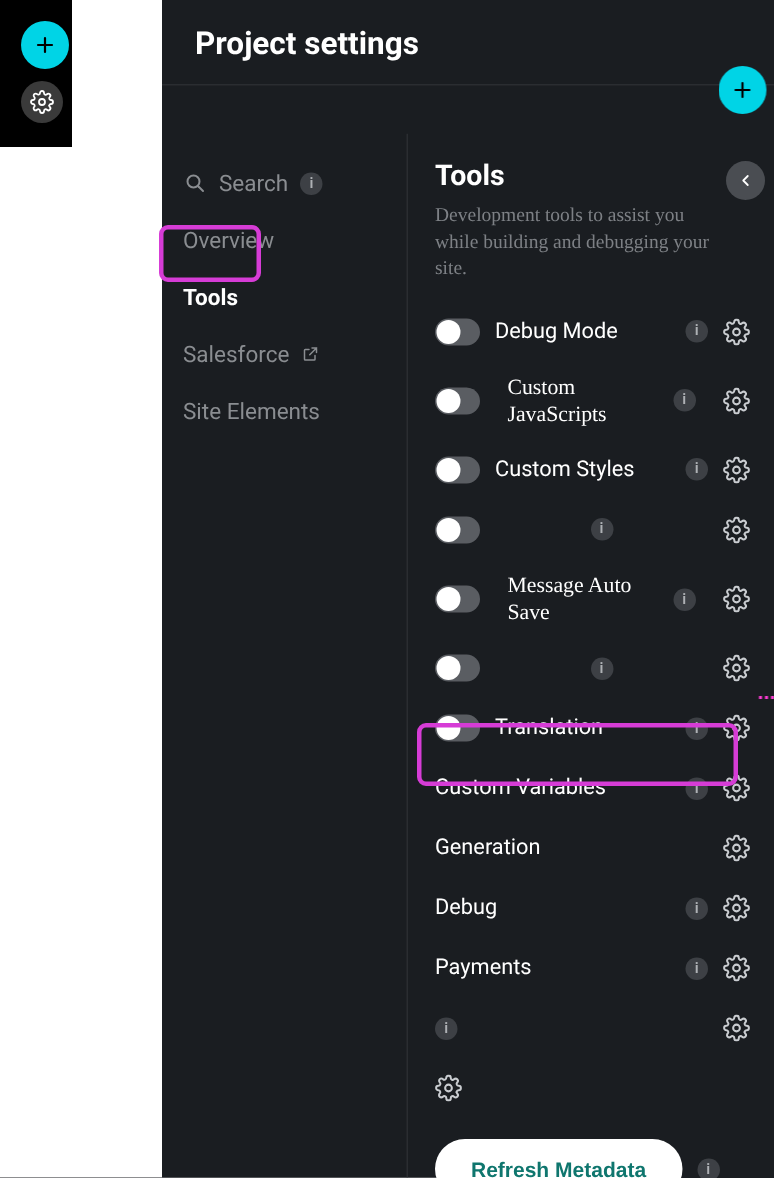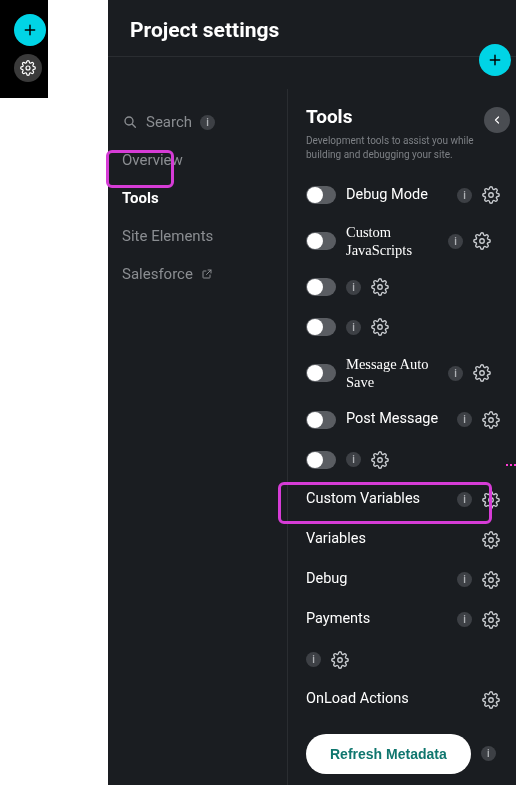--- a/index.html
+++ b/index.html
@@ -57,21 +57,21 @@
     color: #fff;
     font-size: 21px;
     font-weight: 700;
   }
   .panel-body {
     flex: 1;
     display: flex;
     overflow: hidden;
   }
   .sidebar {
-    width: 180px;
+    width: 164px;
     border-right: 1px solid #2a2d31;
     padding: 14px 0;
   }
   .sidebar-item {
     display: flex;
     align-items: center;
     gap: 8px;
     padding: 10px 14px;
     color: #8a8d91;
     font-size: 15px;
@@ -110,41 +110,43 @@
     position: relative;
   }
   .content-title {
     color: #fff;
     font-size: 19px;
     font-weight: 700;
     margin-bottom: 6px;
   }
   .content-desc {
     color: #7d8085;
-    font-size: 10px;
+    font-size: 13px;
     line-height: 1.35;
     margin-bottom: 14px;
     max-width: 190px;
+    font-family: Liberation Serif, serif;
   }
   .back-btn {
     position: absolute;
     right: 6px; top: 18px;
     width: 26px; height: 26px;
     border-radius: 50%;
     background: #4a4d52;
     display: flex; align-items: center; justify-content: center;
     cursor: pointer;
   }
   .back-btn svg { width: 12px; height: 12px; }
   .tool-row {
     display: flex;
     align-items: center;
     gap: 10px;
     padding: 8px 0;
     min-height: 40px;
+    justify-content: space-between;
   }
   .toggle {
     width: 30px; height: 18px;
     border-radius: 10px;
     background: #5a5d62;
     position: relative;
     flex-shrink: 0;
     cursor: pointer;
   }
   .toggle::after {
@@ -232,27 +234,27 @@
         <span>Search</span>
         <span class="info-badge">i</span>
       </div>
       <div class="sidebar-item">
         <span>Overview</span>
       </div>
       <div class="sidebar-item active">
         <span>Tools</span>
       </div>
       <div class="sidebar-item">
-        <span>Site Elements</span>
-      </div>
-      <div class="sidebar-item">
         <span>Salesforce</span>
         <svg class="ext-icon" viewBox="0 0 24 24">
             <path d="M14 4h6v6M20 4l-9 9M18 14v5a1 1 0 0 1-1 1H5a1 1 0 0 1-1-1V7a1 1 0 0 1 1-1h5" stroke="#8a8d91" stroke-width="2" fill="none" stroke-linecap="round"></path>
           </svg>
+      </div>
+      <div class="sidebar-item">
+        <span>Site Elements</span>
       </div>
     </div>
 
     <div class="content">
       <div class="back-btn">
         <svg viewBox="0 0 24 24">
             <path d="M15 6l-6 6 6 6" stroke="#fff" stroke-width="2.4" fill="none" stroke-linecap="round" stroke-linejoin="round"></path>
           </svg>
       </div>
       <div class="content-title">Tools</div>
@@ -272,20 +274,21 @@
             <div class="toggle"></div>
             <div class="tool-label twoline">Custom JavaScripts</div>
             <span class="info-badge">i</span>
             <div class="gear-icon"><svg viewBox="0 0 24 24">
                 <circle cx="12" cy="12" r="3" stroke-width="1.8"></circle>
                 <path stroke-width="1.8" d="M19.4 15a1.7 1.7 0 0 0 .34 1.87l.06.06a2 2 0 1 1-2.83 2.83l-.06-.06a1.7 1.7 0 0 0-1.87-.34 1.7 1.7 0 0 0-1 1.56V21a2 2 0 1 1-4 0v-.09a1.7 1.7 0 0 0-1.11-1.56 1.7 1.7 0 0 0-1.87.34l-.06.06a2 2 0 1 1-2.83-2.83l.06-.06a1.7 1.7 0 0 0 .34-1.87 1.7 1.7 0 0 0-1.56-1H3a2 2 0 1 1 0-4h.09a1.7 1.7 0 0 0 1.56-1.11 1.7 1.7 0 0 0-.34-1.87l-.06-.06a2 2 0 1 1 2.83-2.83l.06.06a1.7 1.7 0 0 0 1.87.34H9a1.7 1.7 0 0 0 1-1.56V3a2 2 0 1 1 4 0v.09a1.7 1.7 0 0 0 1 1.56 1.7 1.7 0 0 0 1.87-.34l.06-.06a2 2 0 1 1 2.83 2.83l-.06.06a1.7 1.7 0 0 0-.34 1.87V9a1.7 1.7 0 0 0 1.56 1H21a2 2 0 1 1 0 4h-.09a1.7 1.7 0 0 0-1.56 1z"></path>
               </svg></div>
           </div>
           <div class="tool-row">
             <div class="toggle"></div>
+            <div class="tool-label">Custom Styles</div>
             <span class="info-badge">i</span>
             <div class="gear-icon"><svg viewBox="0 0 24 24">
                 <circle cx="12" cy="12" r="3" stroke-width="1.8"></circle>
                 <path stroke-width="1.8" d="M19.4 15a1.7 1.7 0 0 0 .34 1.87l.06.06a2 2 0 1 1-2.83 2.83l-.06-.06a1.7 1.7 0 0 0-1.87-.34 1.7 1.7 0 0 0-1 1.56V21a2 2 0 1 1-4 0v-.09a1.7 1.7 0 0 0-1.11-1.56 1.7 1.7 0 0 0-1.87.34l-.06.06a2 2 0 1 1-2.83-2.83l.06-.06a1.7 1.7 0 0 0 .34-1.87 1.7 1.7 0 0 0-1.56-1H3a2 2 0 1 1 0-4h.09a1.7 1.7 0 0 0 1.56-1.11 1.7 1.7 0 0 0-.34-1.87l-.06-.06a2 2 0 1 1 2.83-2.83l.06.06a1.7 1.7 0 0 0 1.87.34H9a1.7 1.7 0 0 0 1-1.56V3a2 2 0 1 1 4 0v.09a1.7 1.7 0 0 0 1 1.56 1.7 1.7 0 0 0 1.87-.34l.06-.06a2 2 0 1 1 2.83 2.83l-.06.06a1.7 1.7 0 0 0-.34 1.87V9a1.7 1.7 0 0 0 1.56 1H21a2 2 0 1 1 0 4h-.09a1.7 1.7 0 0 0-1.56 1z"></path>
               </svg></div>
           </div>
           <div class="tool-row">
             <div class="toggle"></div>
             <span class="info-badge">i</span>
             <div class="gear-icon"><svg viewBox="0 0 24 24">
@@ -297,45 +300,45 @@
             <div class="toggle"></div>
             <div class="tool-label twoline">Message Auto Save</div>
             <span class="info-badge">i</span>
             <div class="gear-icon"><svg viewBox="0 0 24 24">
                 <circle cx="12" cy="12" r="3" stroke-width="1.8"></circle>
                 <path stroke-width="1.8" d="M19.4 15a1.7 1.7 0 0 0 .34 1.87l.06.06a2 2 0 1 1-2.83 2.83l-.06-.06a1.7 1.7 0 0 0-1.87-.34 1.7 1.7 0 0 0-1 1.56V21a2 2 0 1 1-4 0v-.09a1.7 1.7 0 0 0-1.11-1.56 1.7 1.7 0 0 0-1.87.34l-.06.06a2 2 0 1 1-2.83-2.83l.06-.06a1.7 1.7 0 0 0 .34-1.87 1.7 1.7 0 0 0-1.56-1H3a2 2 0 1 1 0-4h.09a1.7 1.7 0 0 0 1.56-1.11 1.7 1.7 0 0 0-.34-1.87l-.06-.06a2 2 0 1 1 2.83-2.83l.06.06a1.7 1.7 0 0 0 1.87.34H9a1.7 1.7 0 0 0 1-1.56V3a2 2 0 1 1 4 0v.09a1.7 1.7 0 0 0 1 1.56 1.7 1.7 0 0 0 1.87-.34l.06-.06a2 2 0 1 1 2.83 2.83l-.06.06a1.7 1.7 0 0 0-.34 1.87V9a1.7 1.7 0 0 0 1.56 1H21a2 2 0 1 1 0 4h-.09a1.7 1.7 0 0 0-1.56 1z"></path>
               </svg></div>
           </div>
           <div class="tool-row">
             <div class="toggle"></div>
-            <div class="tool-label">Post Message</div>
-            <span class="info-badge">i</span>
-            <div class="gear-icon"><svg viewBox="0 0 24 24">
-                <circle cx="12" cy="12" r="3" stroke-width="1.8"></circle>
-                <path stroke-width="1.8" d="M19.4 15a1.7 1.7 0 0 0 .34 1.87l.06.06a2 2 0 1 1-2.83 2.83l-.06-.06a1.7 1.7 0 0 0-1.87-.34 1.7 1.7 0 0 0-1 1.56V21a2 2 0 1 1-4 0v-.09a1.7 1.7 0 0 0-1.11-1.56 1.7 1.7 0 0 0-1.87.34l-.06.06a2 2 0 1 1-2.83-2.83l.06-.06a1.7 1.7 0 0 0 .34-1.87 1.7 1.7 0 0 0-1.56-1H3a2 2 0 1 1 0-4h.09a1.7 1.7 0 0 0 1.56-1.11 1.7 1.7 0 0 0-.34-1.87l-.06-.06a2 2 0 1 1 2.83-2.83l.06.06a1.7 1.7 0 0 0 1.87.34H9a1.7 1.7 0 0 0 1-1.56V3a2 2 0 1 1 4 0v.09a1.7 1.7 0 0 0 1 1.56 1.7 1.7 0 0 0 1.87-.34l.06-.06a2 2 0 1 1 2.83 2.83l-.06.06a1.7 1.7 0 0 0-.34 1.87V9a1.7 1.7 0 0 0 1.56 1H21a2 2 0 1 1 0 4h-.09a1.7 1.7 0 0 0-1.56 1z"></path>
-              </svg></div>
-          </div>
-          <div class="tool-row">
-            <div class="toggle"></div>
+            <span class="info-badge">i</span>
+            <div class="gear-icon"><svg viewBox="0 0 24 24">
+                <circle cx="12" cy="12" r="3" stroke-width="1.8"></circle>
+                <path stroke-width="1.8" d="M19.4 15a1.7 1.7 0 0 0 .34 1.87l.06.06a2 2 0 1 1-2.83 2.83l-.06-.06a1.7 1.7 0 0 0-1.87-.34 1.7 1.7 0 0 0-1 1.56V21a2 2 0 1 1-4 0v-.09a1.7 1.7 0 0 0-1.11-1.56 1.7 1.7 0 0 0-1.87.34l-.06.06a2 2 0 1 1-2.83-2.83l.06-.06a1.7 1.7 0 0 0 .34-1.87 1.7 1.7 0 0 0-1.56-1H3a2 2 0 1 1 0-4h.09a1.7 1.7 0 0 0 1.56-1.11 1.7 1.7 0 0 0-.34-1.87l-.06-.06a2 2 0 1 1 2.83-2.83l.06.06a1.7 1.7 0 0 0 1.87.34H9a1.7 1.7 0 0 0 1-1.56V3a2 2 0 1 1 4 0v.09a1.7 1.7 0 0 0 1 1.56 1.7 1.7 0 0 0 1.87-.34l.06-.06a2 2 0 1 1 2.83 2.83l-.06.06a1.7 1.7 0 0 0-.34 1.87V9a1.7 1.7 0 0 0 1.56 1H21a2 2 0 1 1 0 4h-.09a1.7 1.7 0 0 0-1.56 1z"></path>
+              </svg></div>
+          </div>
+          <div class="tool-row">
+            <div class="toggle"></div>
+            <div class="tool-label">Translation</div>
             <span class="info-badge">i</span>
             <div class="gear-icon"><svg viewBox="0 0 24 24">
                 <circle cx="12" cy="12" r="3" stroke-width="1.8"></circle>
                 <path stroke-width="1.8" d="M19.4 15a1.7 1.7 0 0 0 .34 1.87l.06.06a2 2 0 1 1-2.83 2.83l-.06-.06a1.7 1.7 0 0 0-1.87-.34 1.7 1.7 0 0 0-1 1.56V21a2 2 0 1 1-4 0v-.09a1.7 1.7 0 0 0-1.11-1.56 1.7 1.7 0 0 0-1.87.34l-.06.06a2 2 0 1 1-2.83-2.83l.06-.06a1.7 1.7 0 0 0 .34-1.87 1.7 1.7 0 0 0-1.56-1H3a2 2 0 1 1 0-4h.09a1.7 1.7 0 0 0 1.56-1.11 1.7 1.7 0 0 0-.34-1.87l-.06-.06a2 2 0 1 1 2.83-2.83l.06.06a1.7 1.7 0 0 0 1.87.34H9a1.7 1.7 0 0 0 1-1.56V3a2 2 0 1 1 4 0v.09a1.7 1.7 0 0 0 1 1.56 1.7 1.7 0 0 0 1.87-.34l.06-.06a2 2 0 1 1 2.83 2.83l-.06.06a1.7 1.7 0 0 0-.34 1.87V9a1.7 1.7 0 0 0 1.56 1H21a2 2 0 1 1 0 4h-.09a1.7 1.7 0 0 0-1.56 1z"></path>
               </svg></div>
           </div>
           <div class="tool-row no-toggle">
             <div class="tool-label">Custom Variables</div>
             <span class="info-badge">i</span>
             <div class="gear-icon"><svg viewBox="0 0 24 24">
                 <circle cx="12" cy="12" r="3" stroke-width="1.8"></circle>
                 <path stroke-width="1.8" d="M19.4 15a1.7 1.7 0 0 0 .34 1.87l.06.06a2 2 0 1 1-2.83 2.83l-.06-.06a1.7 1.7 0 0 0-1.87-.34 1.7 1.7 0 0 0-1 1.56V21a2 2 0 1 1-4 0v-.09a1.7 1.7 0 0 0-1.11-1.56 1.7 1.7 0 0 0-1.87.34l-.06.06a2 2 0 1 1-2.83-2.83l.06-.06a1.7 1.7 0 0 0 .34-1.87 1.7 1.7 0 0 0-1.56-1H3a2 2 0 1 1 0-4h.09a1.7 1.7 0 0 0 1.56-1.11 1.7 1.7 0 0 0-.34-1.87l-.06-.06a2 2 0 1 1 2.83-2.83l.06.06a1.7 1.7 0 0 0 1.87.34H9a1.7 1.7 0 0 0 1-1.56V3a2 2 0 1 1 4 0v.09a1.7 1.7 0 0 0 1 1.56 1.7 1.7 0 0 0 1.87-.34l.06-.06a2 2 0 1 1 2.83 2.83l-.06.06a1.7 1.7 0 0 0-.34 1.87V9a1.7 1.7 0 0 0 1.56 1H21a2 2 0 1 1 0 4h-.09a1.7 1.7 0 0 0-1.56 1z"></path>
               </svg></div>
           </div>
           <div class="tool-row no-toggle">
-            <div class="tool-label">Variables</div>
+            <div class="tool-label">Generation</div>
             <div class="gear-icon"><svg viewBox="0 0 24 24">
                 <circle cx="12" cy="12" r="3" stroke-width="1.8"></circle>
                 <path stroke-width="1.8" d="M19.4 15a1.7 1.7 0 0 0 .34 1.87l.06.06a2 2 0 1 1-2.83 2.83l-.06-.06a1.7 1.7 0 0 0-1.87-.34 1.7 1.7 0 0 0-1 1.56V21a2 2 0 1 1-4 0v-.09a1.7 1.7 0 0 0-1.11-1.56 1.7 1.7 0 0 0-1.87.34l-.06.06a2 2 0 1 1-2.83-2.83l.06-.06a1.7 1.7 0 0 0 .34-1.87 1.7 1.7 0 0 0-1.56-1H3a2 2 0 1 1 0-4h.09a1.7 1.7 0 0 0 1.56-1.11 1.7 1.7 0 0 0-.34-1.87l-.06-.06a2 2 0 1 1 2.83-2.83l.06.06a1.7 1.7 0 0 0 1.87.34H9a1.7 1.7 0 0 0 1-1.56V3a2 2 0 1 1 4 0v.09a1.7 1.7 0 0 0 1 1.56 1.7 1.7 0 0 0 1.87-.34l.06-.06a2 2 0 1 1 2.83 2.83l-.06.06a1.7 1.7 0 0 0-.34 1.87V9a1.7 1.7 0 0 0 1.56 1H21a2 2 0 1 1 0 4h-.09a1.7 1.7 0 0 0-1.56 1z"></path>
               </svg></div>
           </div>
           <div class="tool-row no-toggle">
             <div class="tool-label">Debug</div>
             <span class="info-badge">i</span>
             <div class="gear-icon"><svg viewBox="0 0 24 24">
                 <circle cx="12" cy="12" r="3" stroke-width="1.8"></circle>
@@ -351,21 +354,20 @@
               </svg></div>
           </div>
           <div class="tool-row no-toggle">
             <span class="info-badge">i</span>
             <div class="gear-icon"><svg viewBox="0 0 24 24">
                 <circle cx="12" cy="12" r="3" stroke-width="1.8"></circle>
                 <path stroke-width="1.8" d="M19.4 15a1.7 1.7 0 0 0 .34 1.87l.06.06a2 2 0 1 1-2.83 2.83l-.06-.06a1.7 1.7 0 0 0-1.87-.34 1.7 1.7 0 0 0-1 1.56V21a2 2 0 1 1-4 0v-.09a1.7 1.7 0 0 0-1.11-1.56 1.7 1.7 0 0 0-1.87.34l-.06.06a2 2 0 1 1-2.83-2.83l.06-.06a1.7 1.7 0 0 0 .34-1.87 1.7 1.7 0 0 0-1.56-1H3a2 2 0 1 1 0-4h.09a1.7 1.7 0 0 0 1.56-1.11 1.7 1.7 0 0 0-.34-1.87l-.06-.06a2 2 0 1 1 2.83-2.83l.06.06a1.7 1.7 0 0 0 1.87.34H9a1.7 1.7 0 0 0 1-1.56V3a2 2 0 1 1 4 0v.09a1.7 1.7 0 0 0 1 1.56 1.7 1.7 0 0 0 1.87-.34l.06-.06a2 2 0 1 1 2.83 2.83l-.06.06a1.7 1.7 0 0 0-.34 1.87V9a1.7 1.7 0 0 0 1.56 1H21a2 2 0 1 1 0 4h-.09a1.7 1.7 0 0 0-1.56 1z"></path>
               </svg></div>
           </div>
           <div class="tool-row no-toggle">
-            <div class="tool-label">OnLoad Actions</div>
             <div class="gear-icon"><svg viewBox="0 0 24 24">
                 <circle cx="12" cy="12" r="3" stroke-width="1.8"></circle>
                 <path stroke-width="1.8" d="M19.4 15a1.7 1.7 0 0 0 .34 1.87l.06.06a2 2 0 1 1-2.83 2.83l-.06-.06a1.7 1.7 0 0 0-1.87-.34 1.7 1.7 0 0 0-1 1.56V21a2 2 0 1 1-4 0v-.09a1.7 1.7 0 0 0-1.11-1.56 1.7 1.7 0 0 0-1.87.34l-.06.06a2 2 0 1 1-2.83-2.83l.06-.06a1.7 1.7 0 0 0 .34-1.87 1.7 1.7 0 0 0-1.56-1H3a2 2 0 1 1 0-4h.09a1.7 1.7 0 0 0 1.56-1.11 1.7 1.7 0 0 0-.34-1.87l-.06-.06a2 2 0 1 1 2.83-2.83l.06.06a1.7 1.7 0 0 0 1.87.34H9a1.7 1.7 0 0 0 1-1.56V3a2 2 0 1 1 4 0v.09a1.7 1.7 0 0 0 1 1.56 1.7 1.7 0 0 0 1.87-.34l.06-.06a2 2 0 1 1 2.83 2.83l-.06.06a1.7 1.7 0 0 0-.34 1.87V9a1.7 1.7 0 0 0 1.56 1H21a2 2 0 1 1 0 4h-.09a1.7 1.7 0 0 0-1.56 1z"></path>
               </svg></div>
           </div>
         </div>
 
       <div class="refresh-row">
         <button class="refresh-btn">Refresh Metadata</button>
         <span class="info-badge">i</span>

